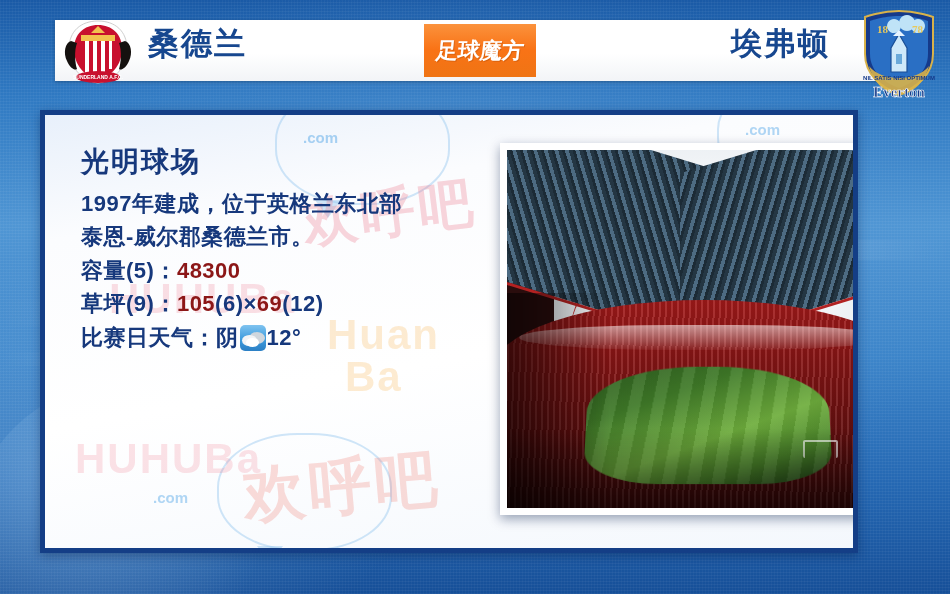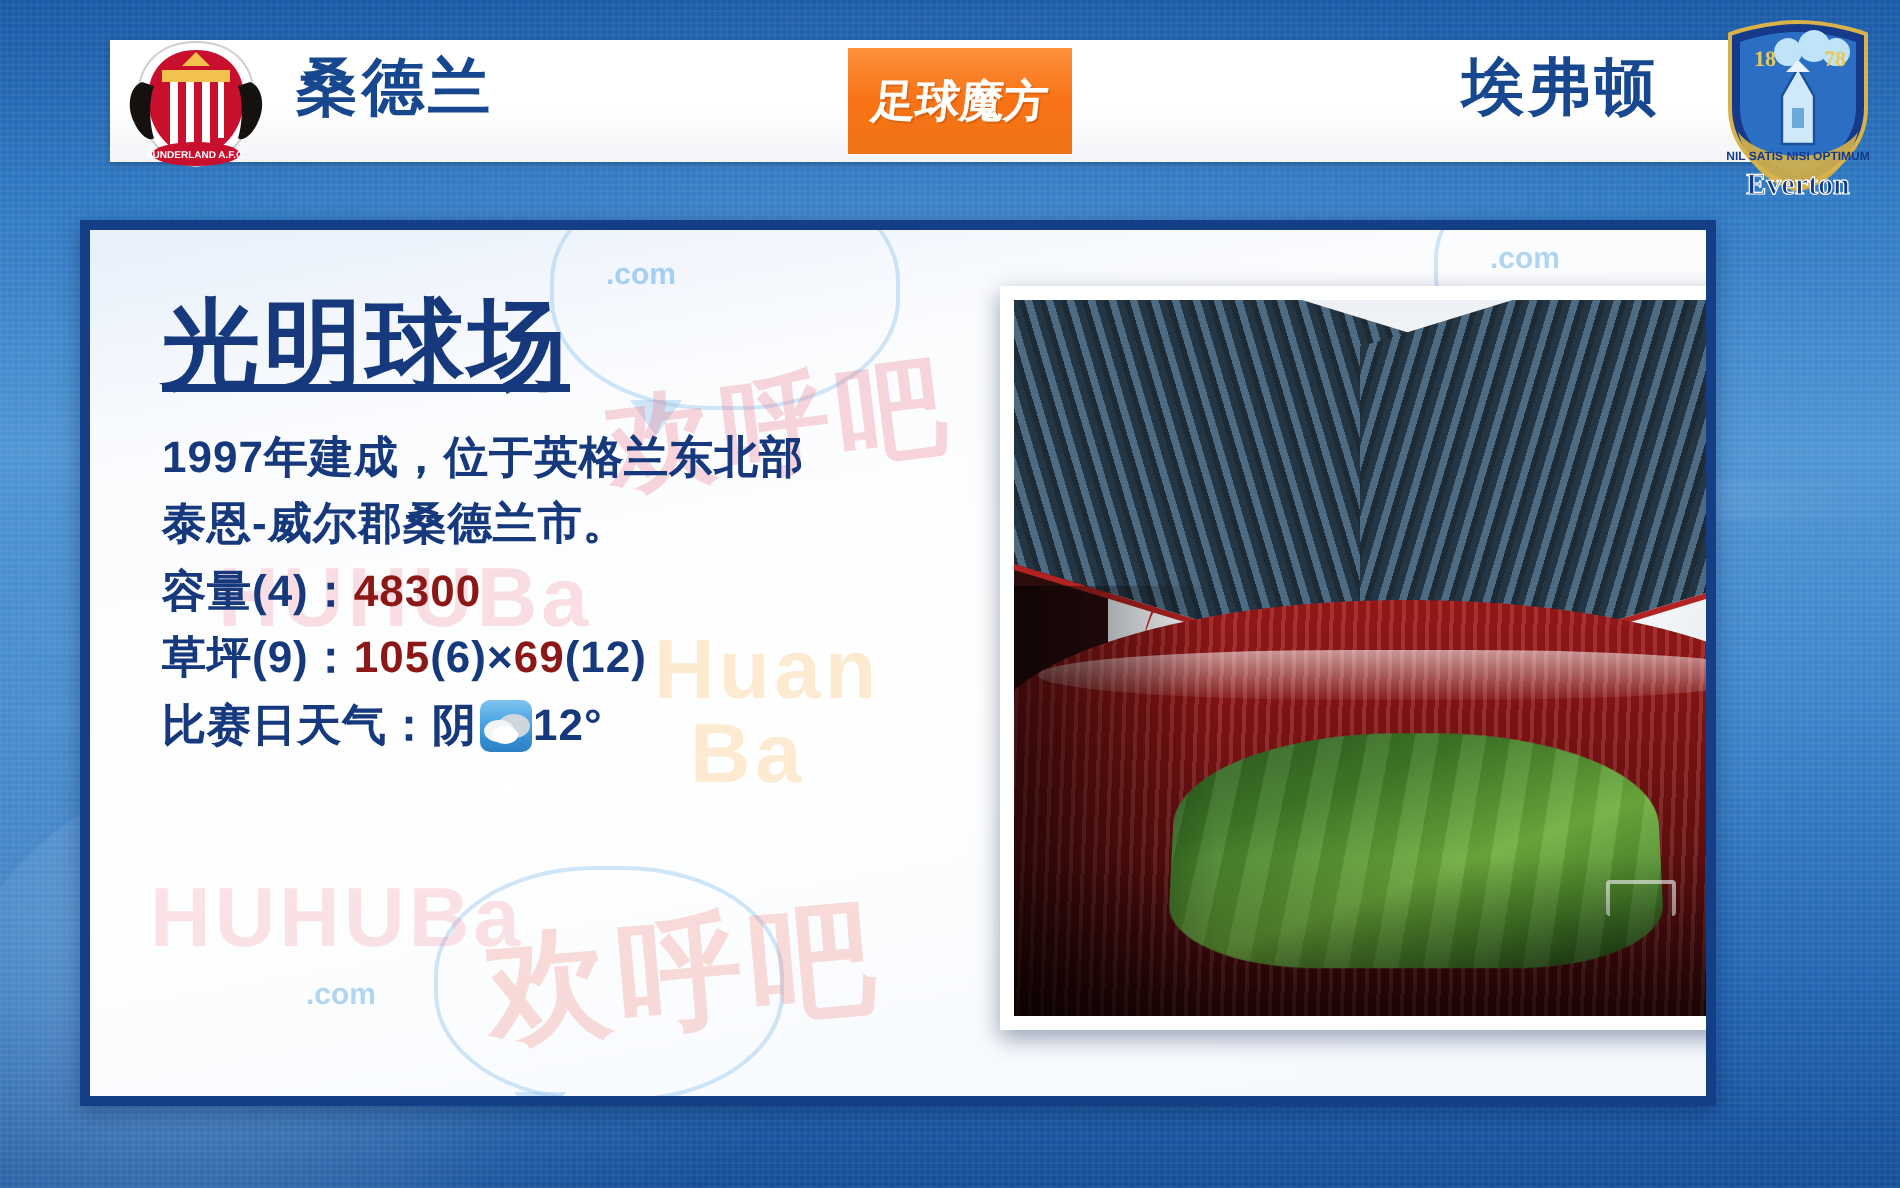--- a/index.html
+++ b/index.html
@@ -87,22 +87,22 @@
     border-left:13px solid transparent; border-right:13px solid transparent;
     border-top:18px solid rgba(150,200,240,.45);
   }
   .wm-com{ color:rgba(150,200,240,.75); font-size:15px; }
   .wm-cn{ font-size:54px; letter-spacing:4px; }
   .wm-hh{ font-size:42px; letter-spacing:2px; }
 
   
   #info{ position:absolute; left:36px; top:30px; width:420px; z-index:3; }
   #stadium-title{
-    font-size:49px; font-weight:bold; color:#16387c; line-height:1.18;
-    letter-spacing:2px; margin-bottom:9px;text-decoration:underline;
+    font-size:28px; font-weight:bold; color:#16387c; line-height:1.18;
+    letter-spacing:2px; margin-bottom:9px;
   }
   .info-line{
     font-size:22px; font-weight:bold; color:#16387c; line-height:1.52;
     letter-spacing:.5px; white-space:nowrap;
   }
   .hl{ color:#8c1717; }
   .wicon{
     display:inline-block; width:26px; height:26px; vertical-align:-6px;
     border-radius:5px; margin:0 1px;
     background:linear-gradient(180deg,#7fc3f0 0%,#3d9bdd 55%,#2b7fc4 100%);
@@ -234,21 +234,21 @@
   <div class="wm wm-hh" style="left:30px; top:320px; color:rgba(238,110,130,.20);">HUHUBa</div>
   <div class="wm wm-cn" style="left:198px; top:330px; color:rgba(240,130,120,.28); transform:rotate(-5deg); font-size:62px;">欢呼吧</div>
 
   <div id="info">
     <div id="stadium-title">光明球场</div>
 
     <div class="info-line">1997年建成，位于英格兰东北部</div>
     <div class="info-line">泰恩-威尔郡桑德兰市。</div>
 
     <div class="info-line">
-      <span>容量(4)：</span><span class="hl">48300</span>
+      <span>容量(5)：</span><span class="hl">48300</span>
     </div>
 
     <div class="info-line">
       <span>草坪(9)：</span><span class="hl">105</span><span>(6)</span><span>×</span><span class="hl">69</span><span>(12)</span>
     </div>
 
 
     <div class="info-line">
       <span>比赛日天气：</span><span>阴</span><span class="wicon"><i class="c2"></i><i class="c1"></i><i class="c3"></i></span><span>12°</span>
     </div>

